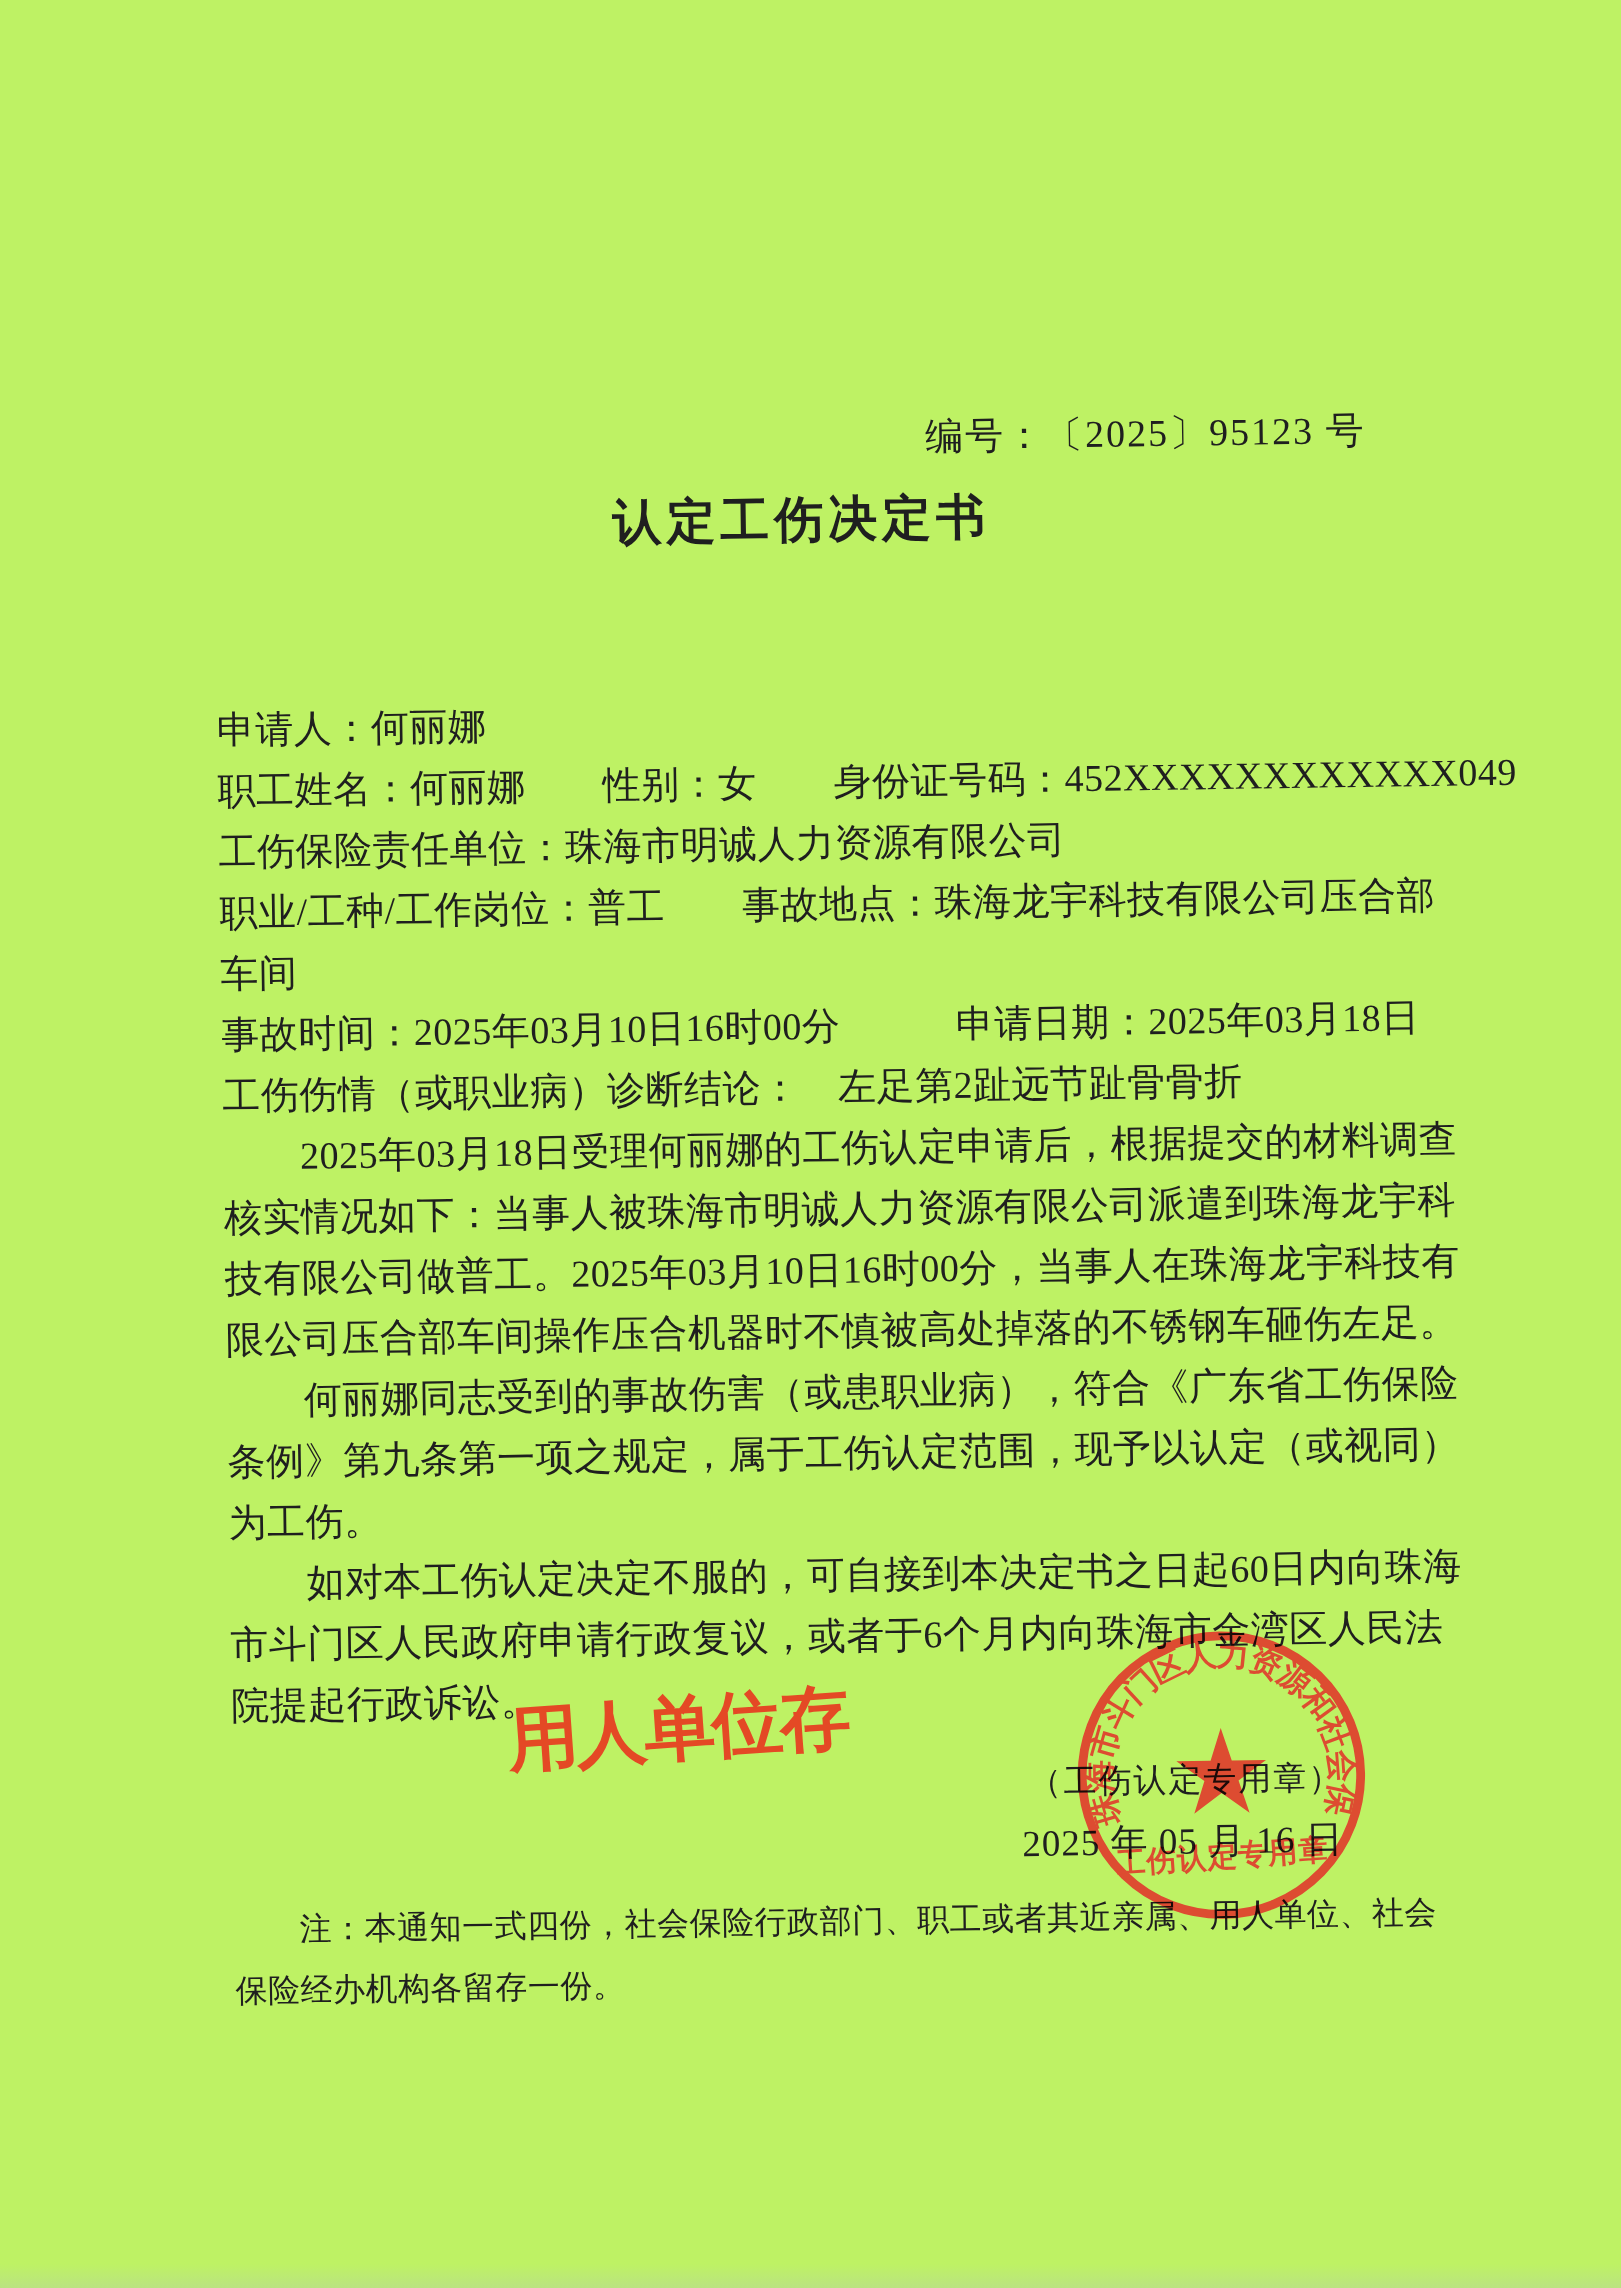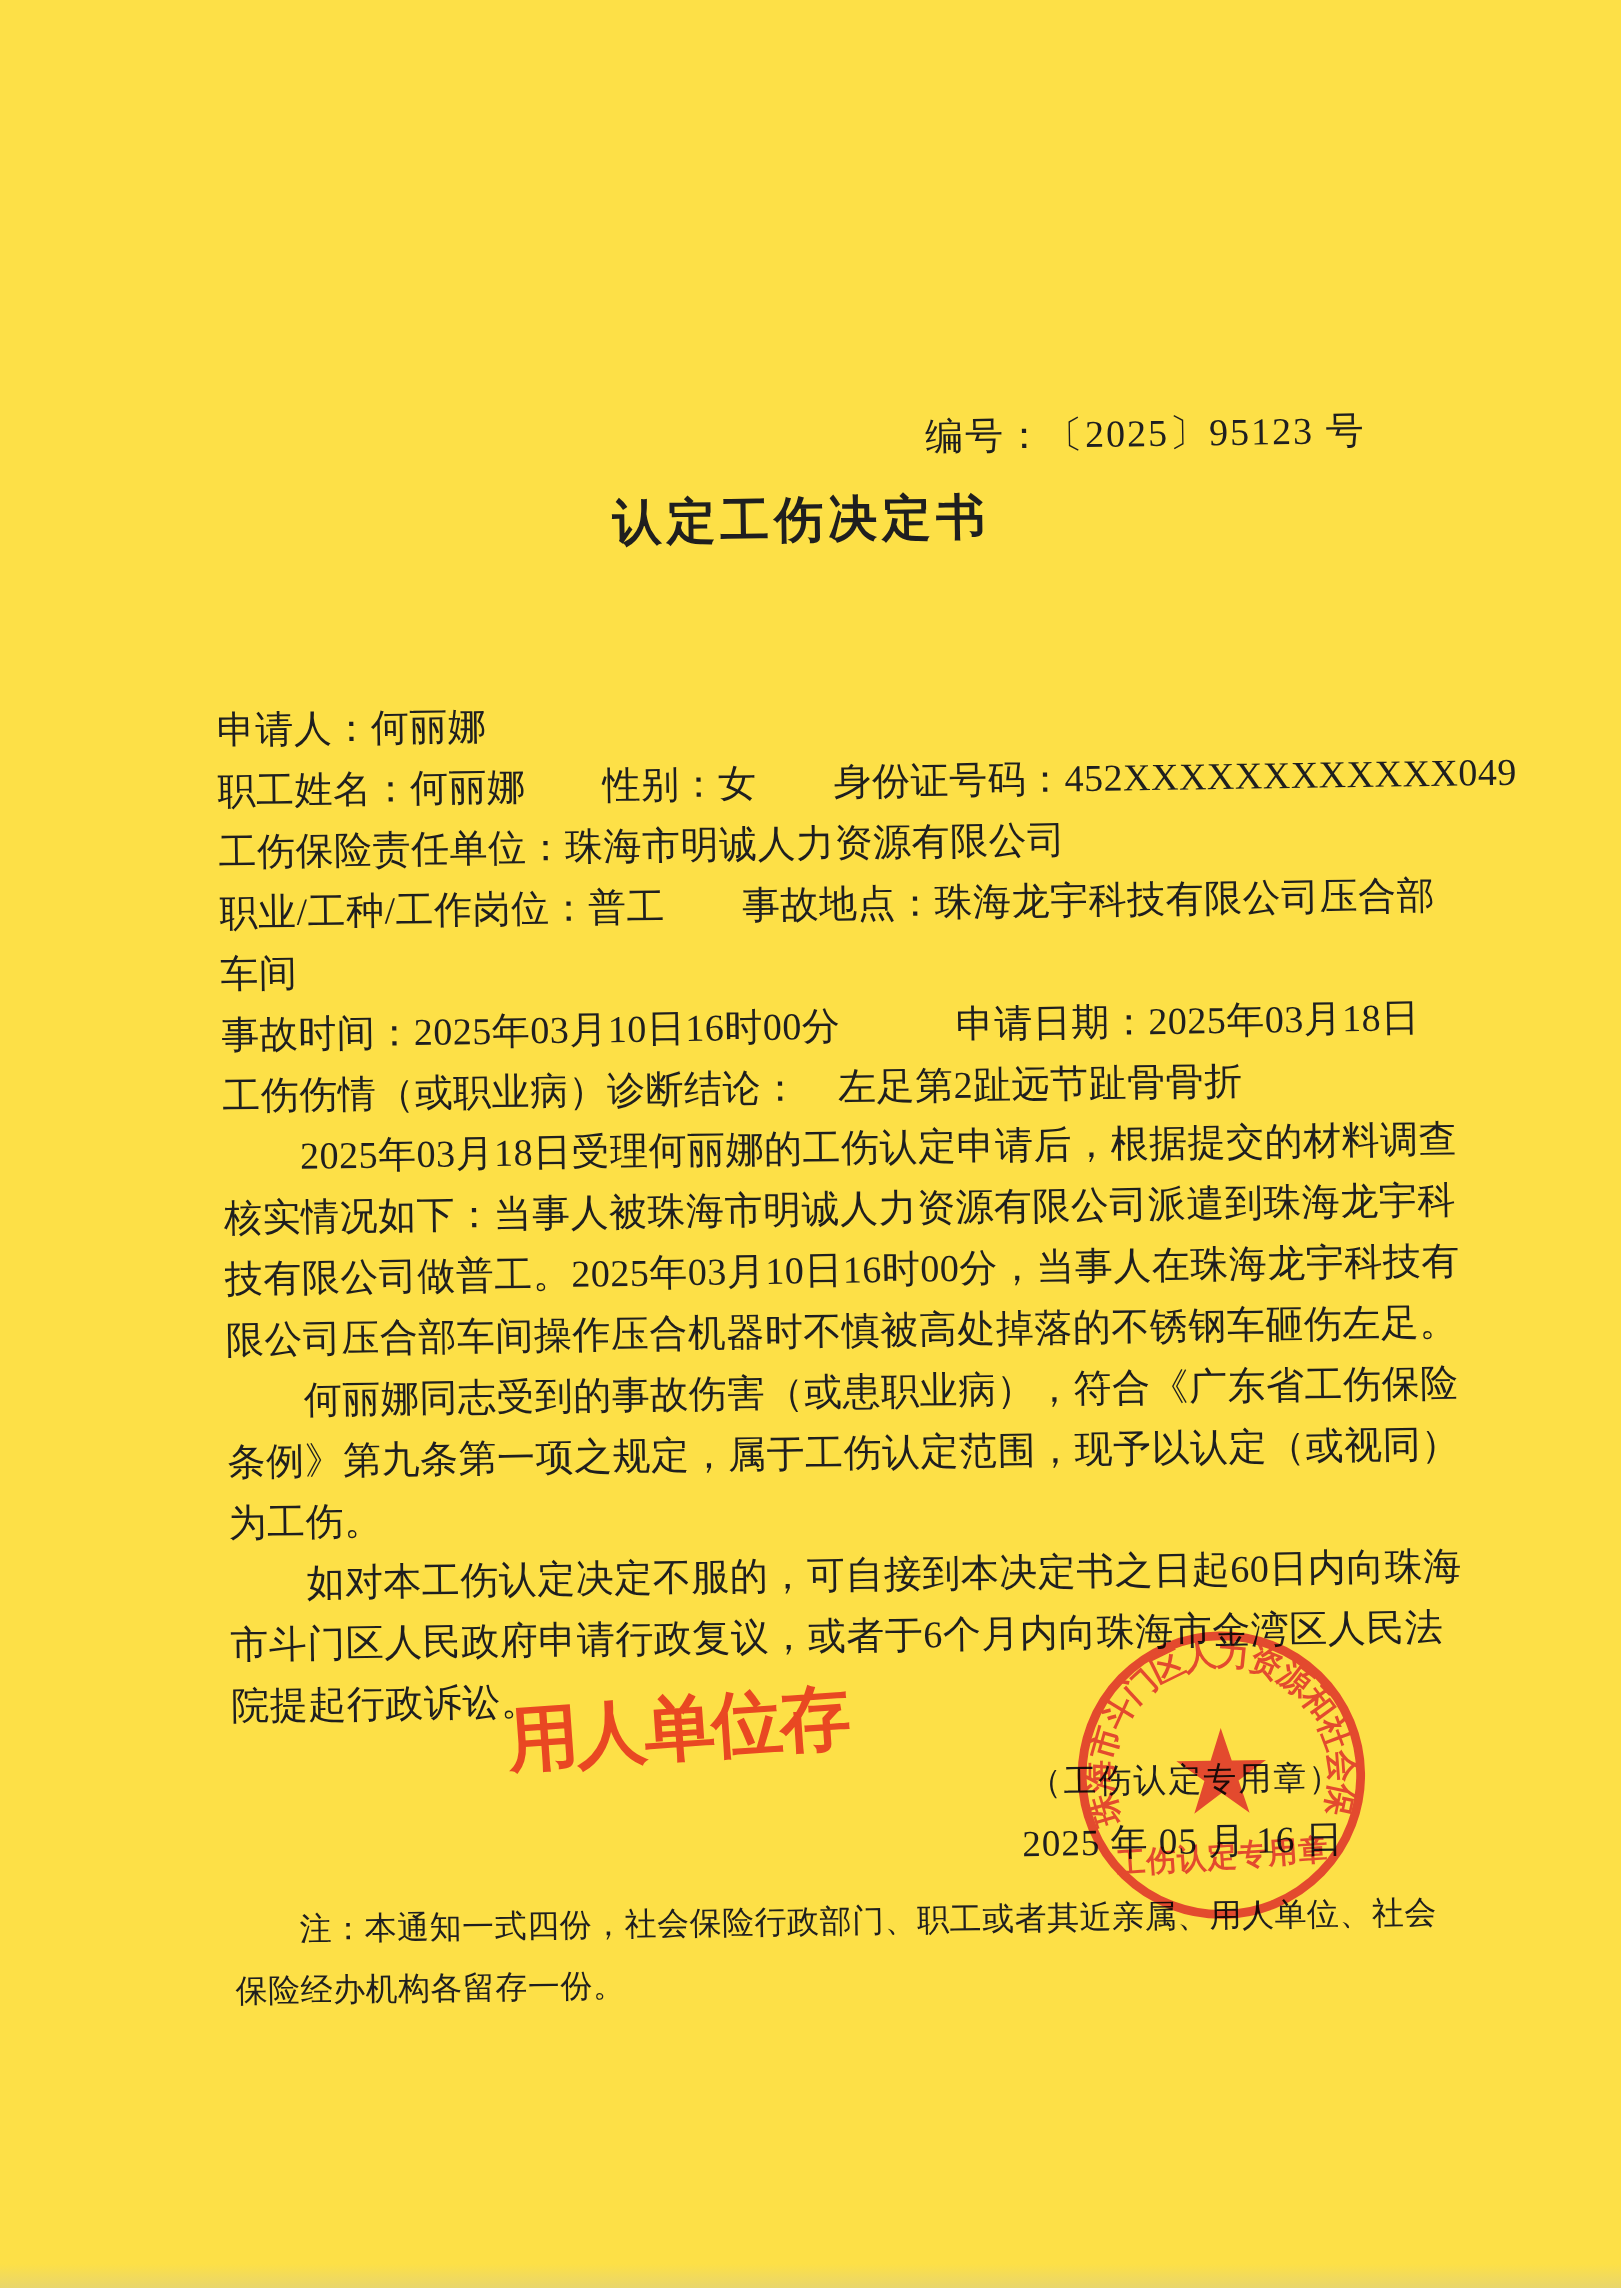--- a/index.html
+++ b/index.html
@@ -1,18 +1,18 @@
 <!DOCTYPE html>
 <html><head>
 <meta charset="utf-8">
 <style>
   html,body { margin:0; padding:0; background:#ffffff; }
   .page {
     position:relative; width:1621px; height:2289px;
-    background:#fde047; overflow:hidden;
+    background:#bef264; overflow:hidden;
     font-family:"Liberation Serif", serif;
     color:#1f1f1f;
   }
   .tilt { position:absolute; inset:0; transform:rotate(-0.85deg); transform-origin:55% 50%; }
 
   .doc-number {
     position:absolute; top:412px; right:245px;
     font-size:38px; letter-spacing:2px; white-space:nowrap;
   }
   .doc-title {

